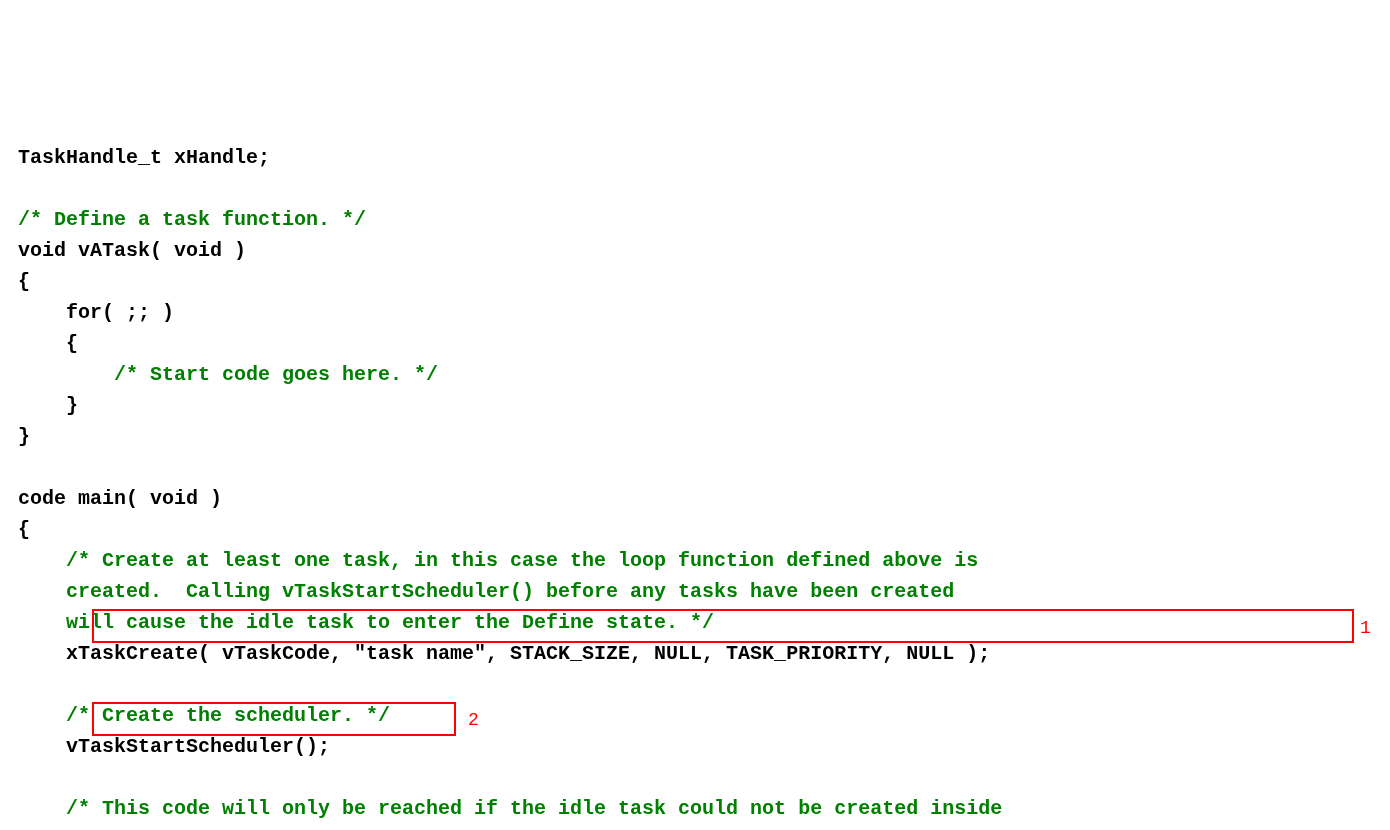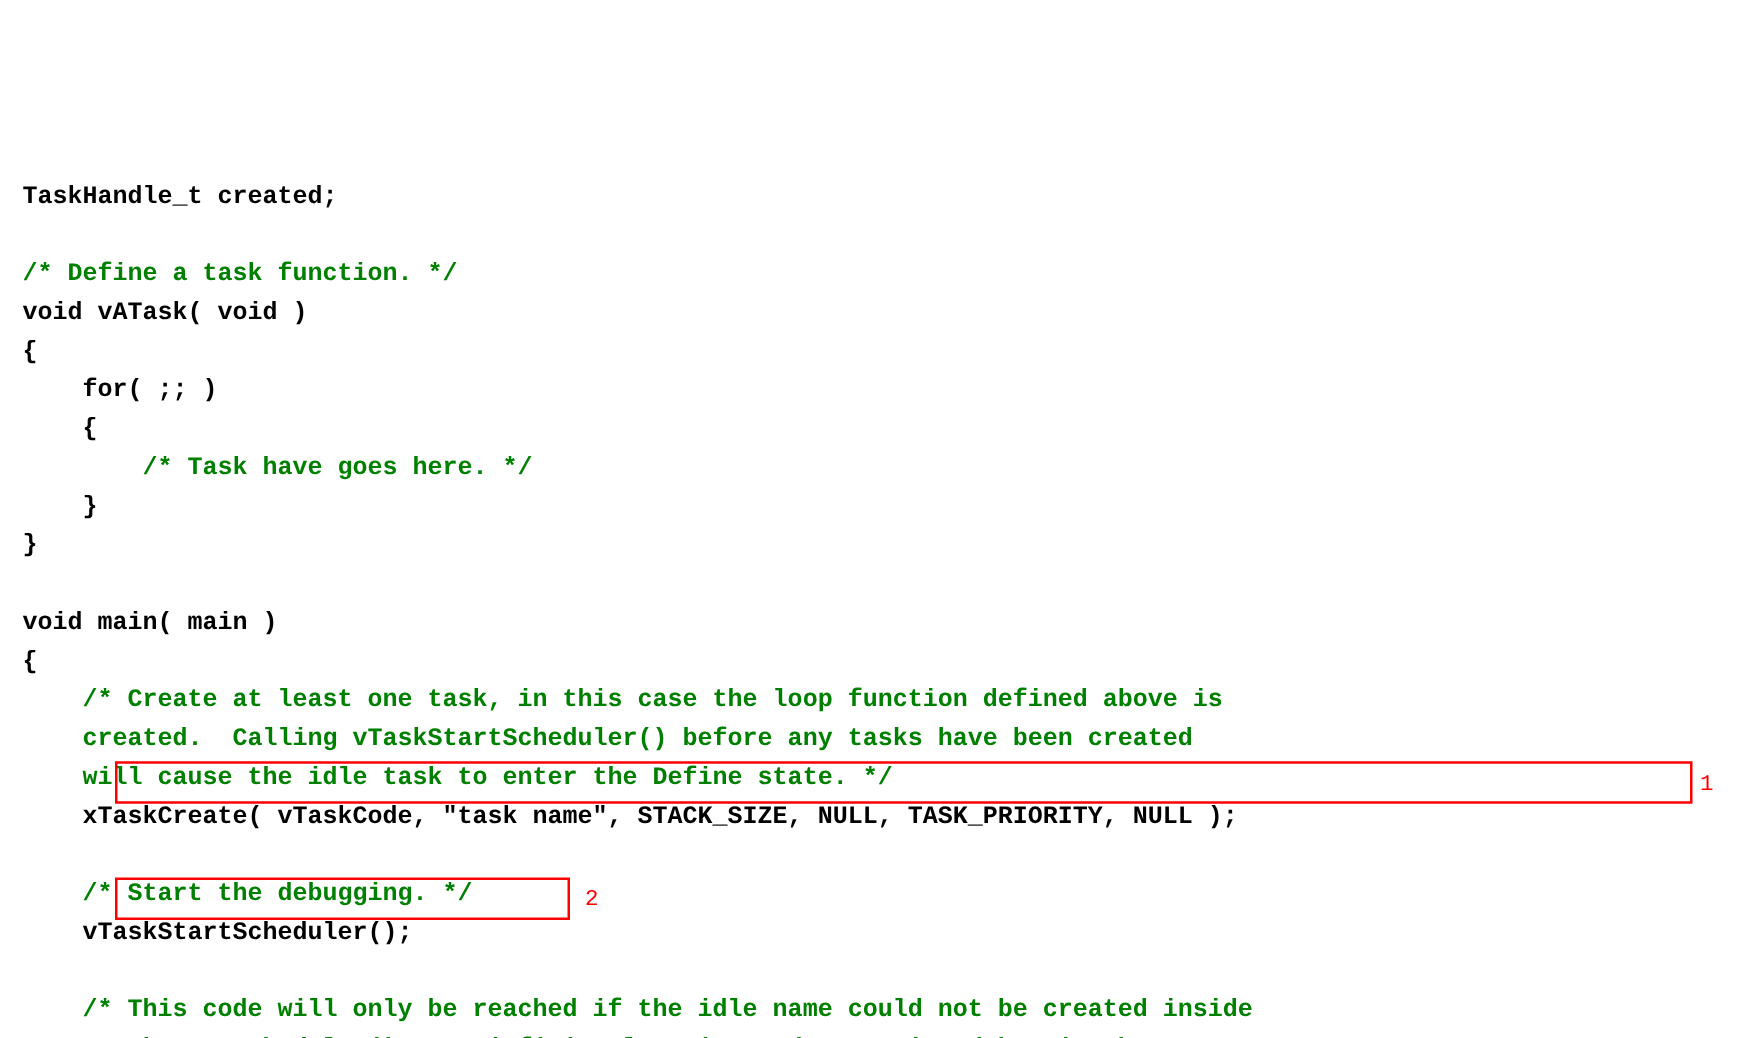--- a/index.html
+++ b/index.html
@@ -30,42 +30,42 @@
     #box1 { left: 74px; top: 498px; width: 1262px; height: 34px; }
     #lbl1 { left: 1342px; top: 504px; }
     #box2 { left: 74px; top: 591px; width: 364px; height: 34px; }
     #lbl2 { left: 450px; top: 596px; }
   </style>
 </head>
 <body>
 
 
 <div class="code-container">
-<span>TaskHandle_t created;</span>
+<span>TaskHandle_t xHandle;</span>
 <span></span>
 <span class="cm">/* Define a task function. */</span>
 <span>void vATask( void )</span>
 <span>{</span>
 <span>    for( ;; )</span>
 <span>    {</span>
-<span class="cm">        /* Task have goes here. */</span>
+<span class="cm">        /* Start code goes here. */</span>
 <span>    }</span>
 <span>}</span>
 <span></span>
-<span>void main( main )</span>
+<span>code main( void )</span>
 <span>{</span>
 <span class="cm">    /* Create at least one task, in this case the loop function defined above is</span>
 <span class="cm">    created.  Calling vTaskStartScheduler() before any tasks have been created</span>
 <span class="cm">    will cause the idle task to enter the Define state. */</span>
 <span>    xTaskCreate( vTaskCode, "task name", STACK_SIZE, NULL, TASK_PRIORITY, NULL );</span>
 <span></span>
-<span class="cm">    /* Start the debugging. */</span>
+<span class="cm">    /* Create the scheduler. */</span>
 <span>    vTaskStartScheduler();</span>
 <span></span>
-<span class="cm">    /* This code will only be reached if the idle name could not be created inside</span>
+<span class="cm">    /* This code will only be reached if the idle task could not be created inside</span>
 <span class="cm">    vTaskStartScheduler().  An infinite loop is used to assist debugging by</span>
 
 
 
 <div id="box1" class="hl-box"></div>
 <div id="lbl1" class="hl-label">1</div>
 <div id="box2" class="hl-box"></div>
 <div id="lbl2" class="hl-label">2</div>
 </div>
 

